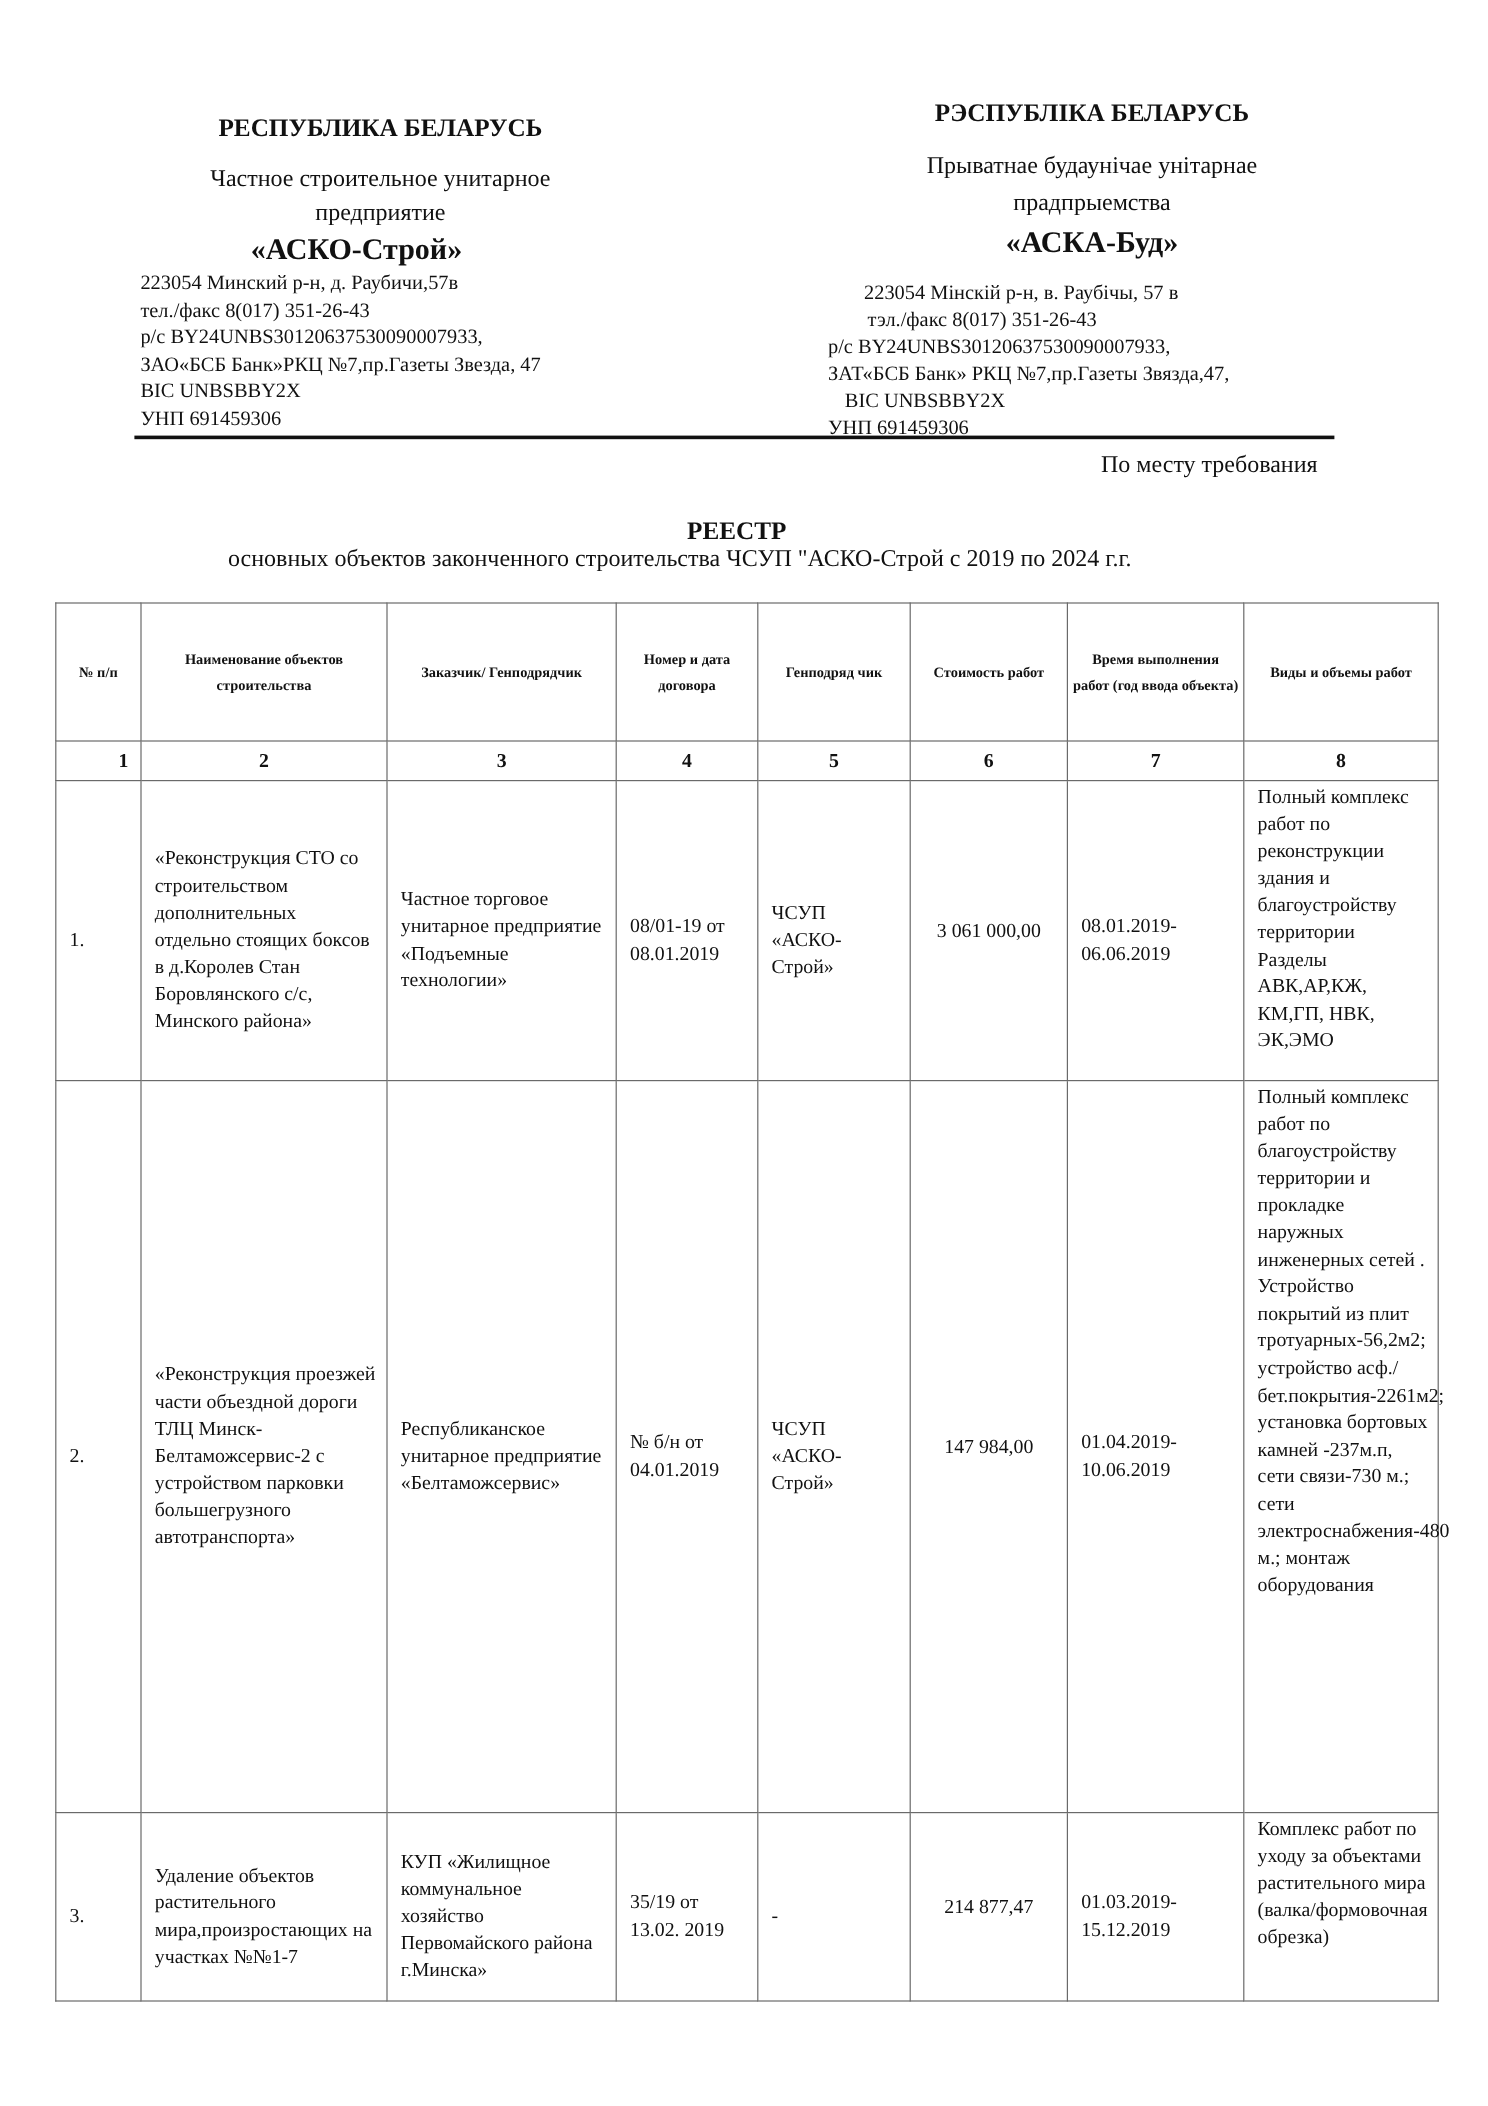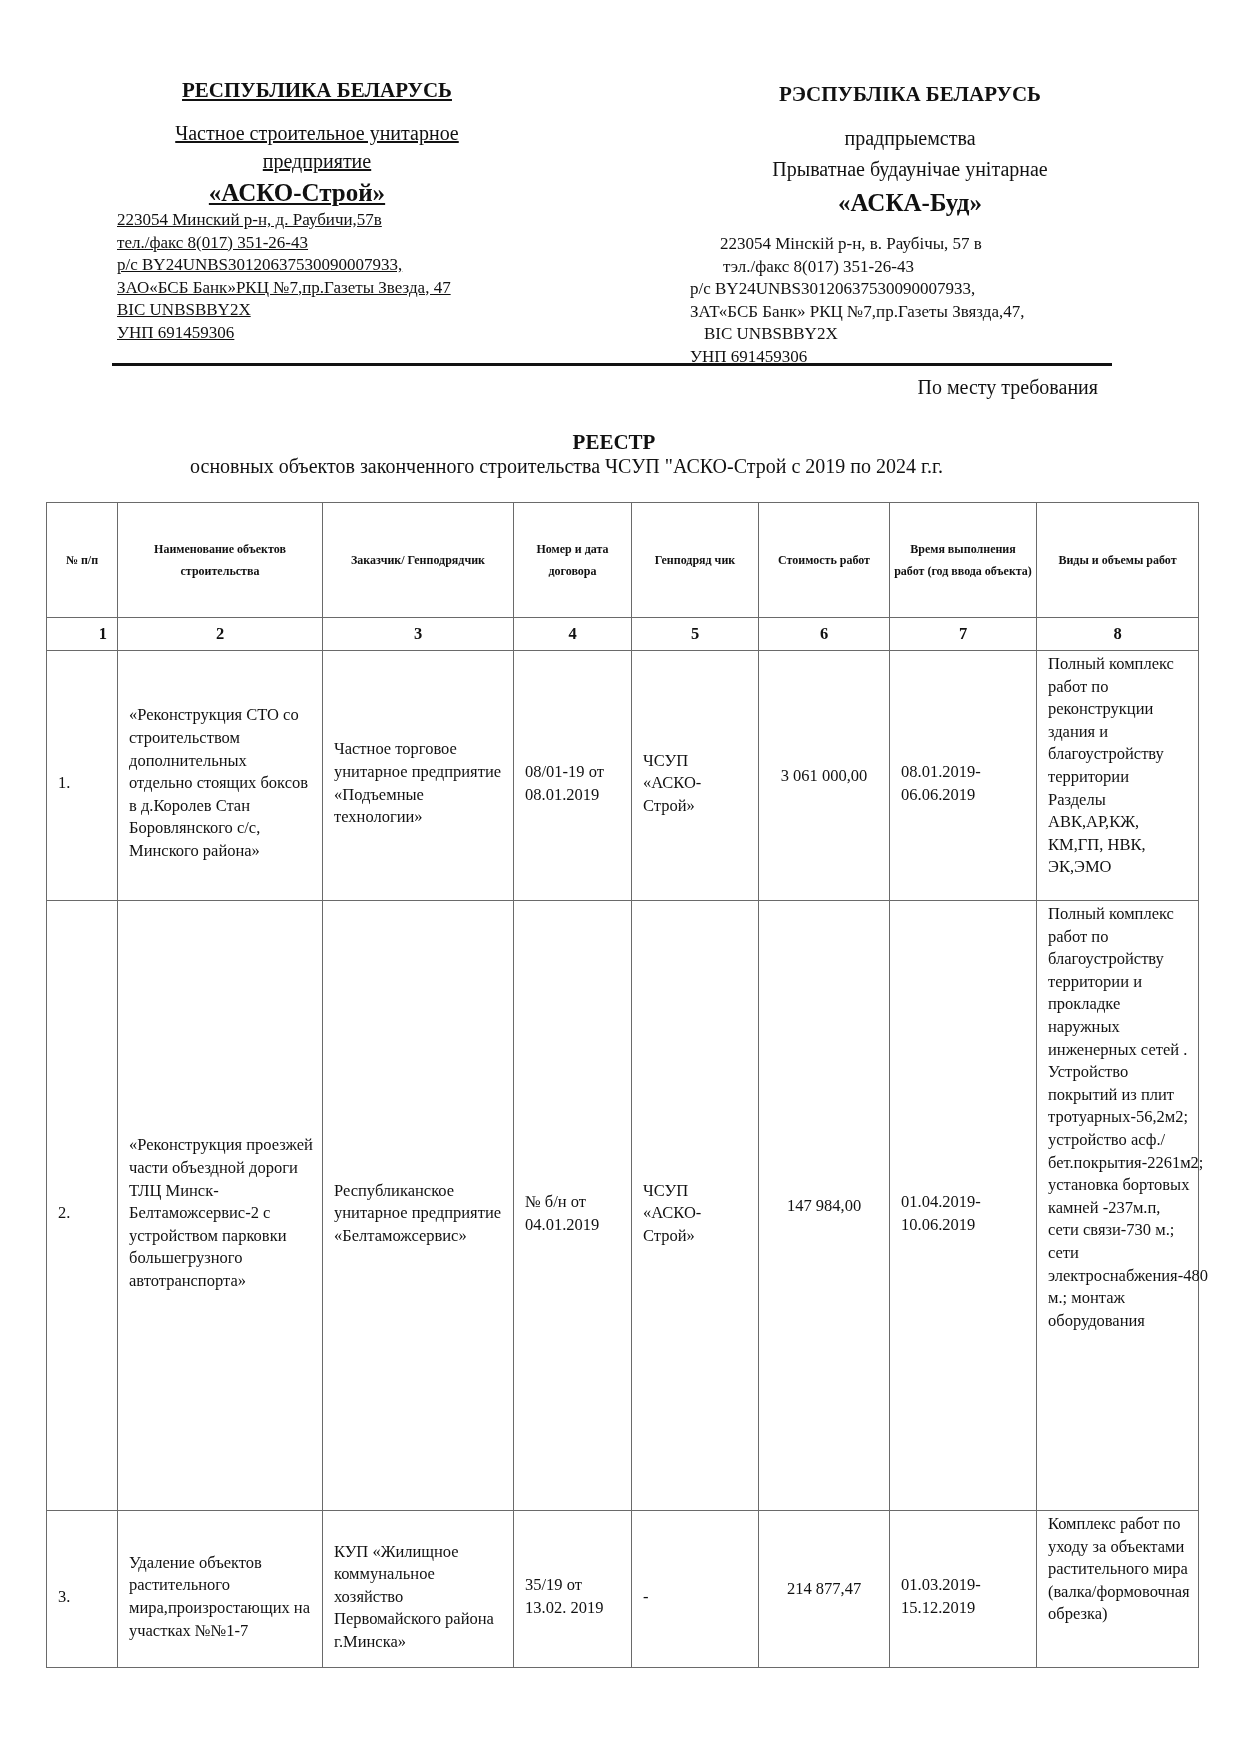--- a/index.html
+++ b/index.html
@@ -4,21 +4,21 @@
 <style>
   * { box-sizing: border-box; margin: 0; padding: 0; }
   html, body { width: 1240px; height: 1755px; background: #ffffff; }
   body {
     position: relative;
     font-family: "Liberation Serif", "DejaVu Serif", serif;
     color: #111;
     overflow: hidden;
   }
   .letterhead { position: absolute; top: 0; left: 0; width: 1240px; height: 380px; }
-  .lh-left { position: absolute; left: 117px; top: 78px; width: 400px; text-decoration: underline; }
+  .lh-left { position: absolute; left: 117px; top: 94px; width: 400px; }
   .lh-right { position: absolute; left: 700px; top: 82px; width: 420px; }
   .country { font-weight: bold; font-size: 21px; text-align: center; }
   .lh-left .country { width: 400px; }
   .lh-right .country { width: 420px; }
   .org-type { font-size: 20px; text-align: center; line-height: 28px; margin-top: 16px; }
   .lh-right .org-type { line-height: 31px; }
   .org-name { font-weight: bold; font-size: 25px; text-align: center; margin-top: 4px; }
   .lh-left .org-name { width: 360px; }
   .details { font-size: 17px; line-height: 22.5px; margin-top: 2px; }
   .lh-left .details { margin-left: 0; }
@@ -70,22 +70,22 @@
       <div>р/с BY24UNBS30120637530090007933,</div>
       <div>ЗАО«БСБ Банк»РКЦ №7,пр.Газеты Звезда, 47</div>
       <div>BIC UNBSBBY2X</div>
       <div>УНП 691459306</div>
     </div>
   </div>
 
   <div class="lh-right">
     <div class="country">РЭСПУБЛІКА БЕЛАРУСЬ</div>
     <div class="org-type">
+      <div>Прыватнае будаунічае унітарнае</div>
       <div>прадпрыемства</div>
-      <div>Прыватнае будаунічае унітарнае</div>
     </div>
     <div class="org-name">«АСКА-Буд»</div>
     <div class="details">
       <div class="ind1">223054 Мінскій р-н, в. Раубічы, 57 в</div>
       <div class="ind2">тэл./факс 8(017) 351-26-43</div>
       <div>р/с BY24UNBS30120637530090007933,</div>
       <div>ЗАТ«БСБ Банк» РКЦ №7,пр.Газеты Звязда,47,</div>
       <div class="ind3">BIC UNBSBBY2X</div>
       <div>УНП 691459306</div>
     </div>

